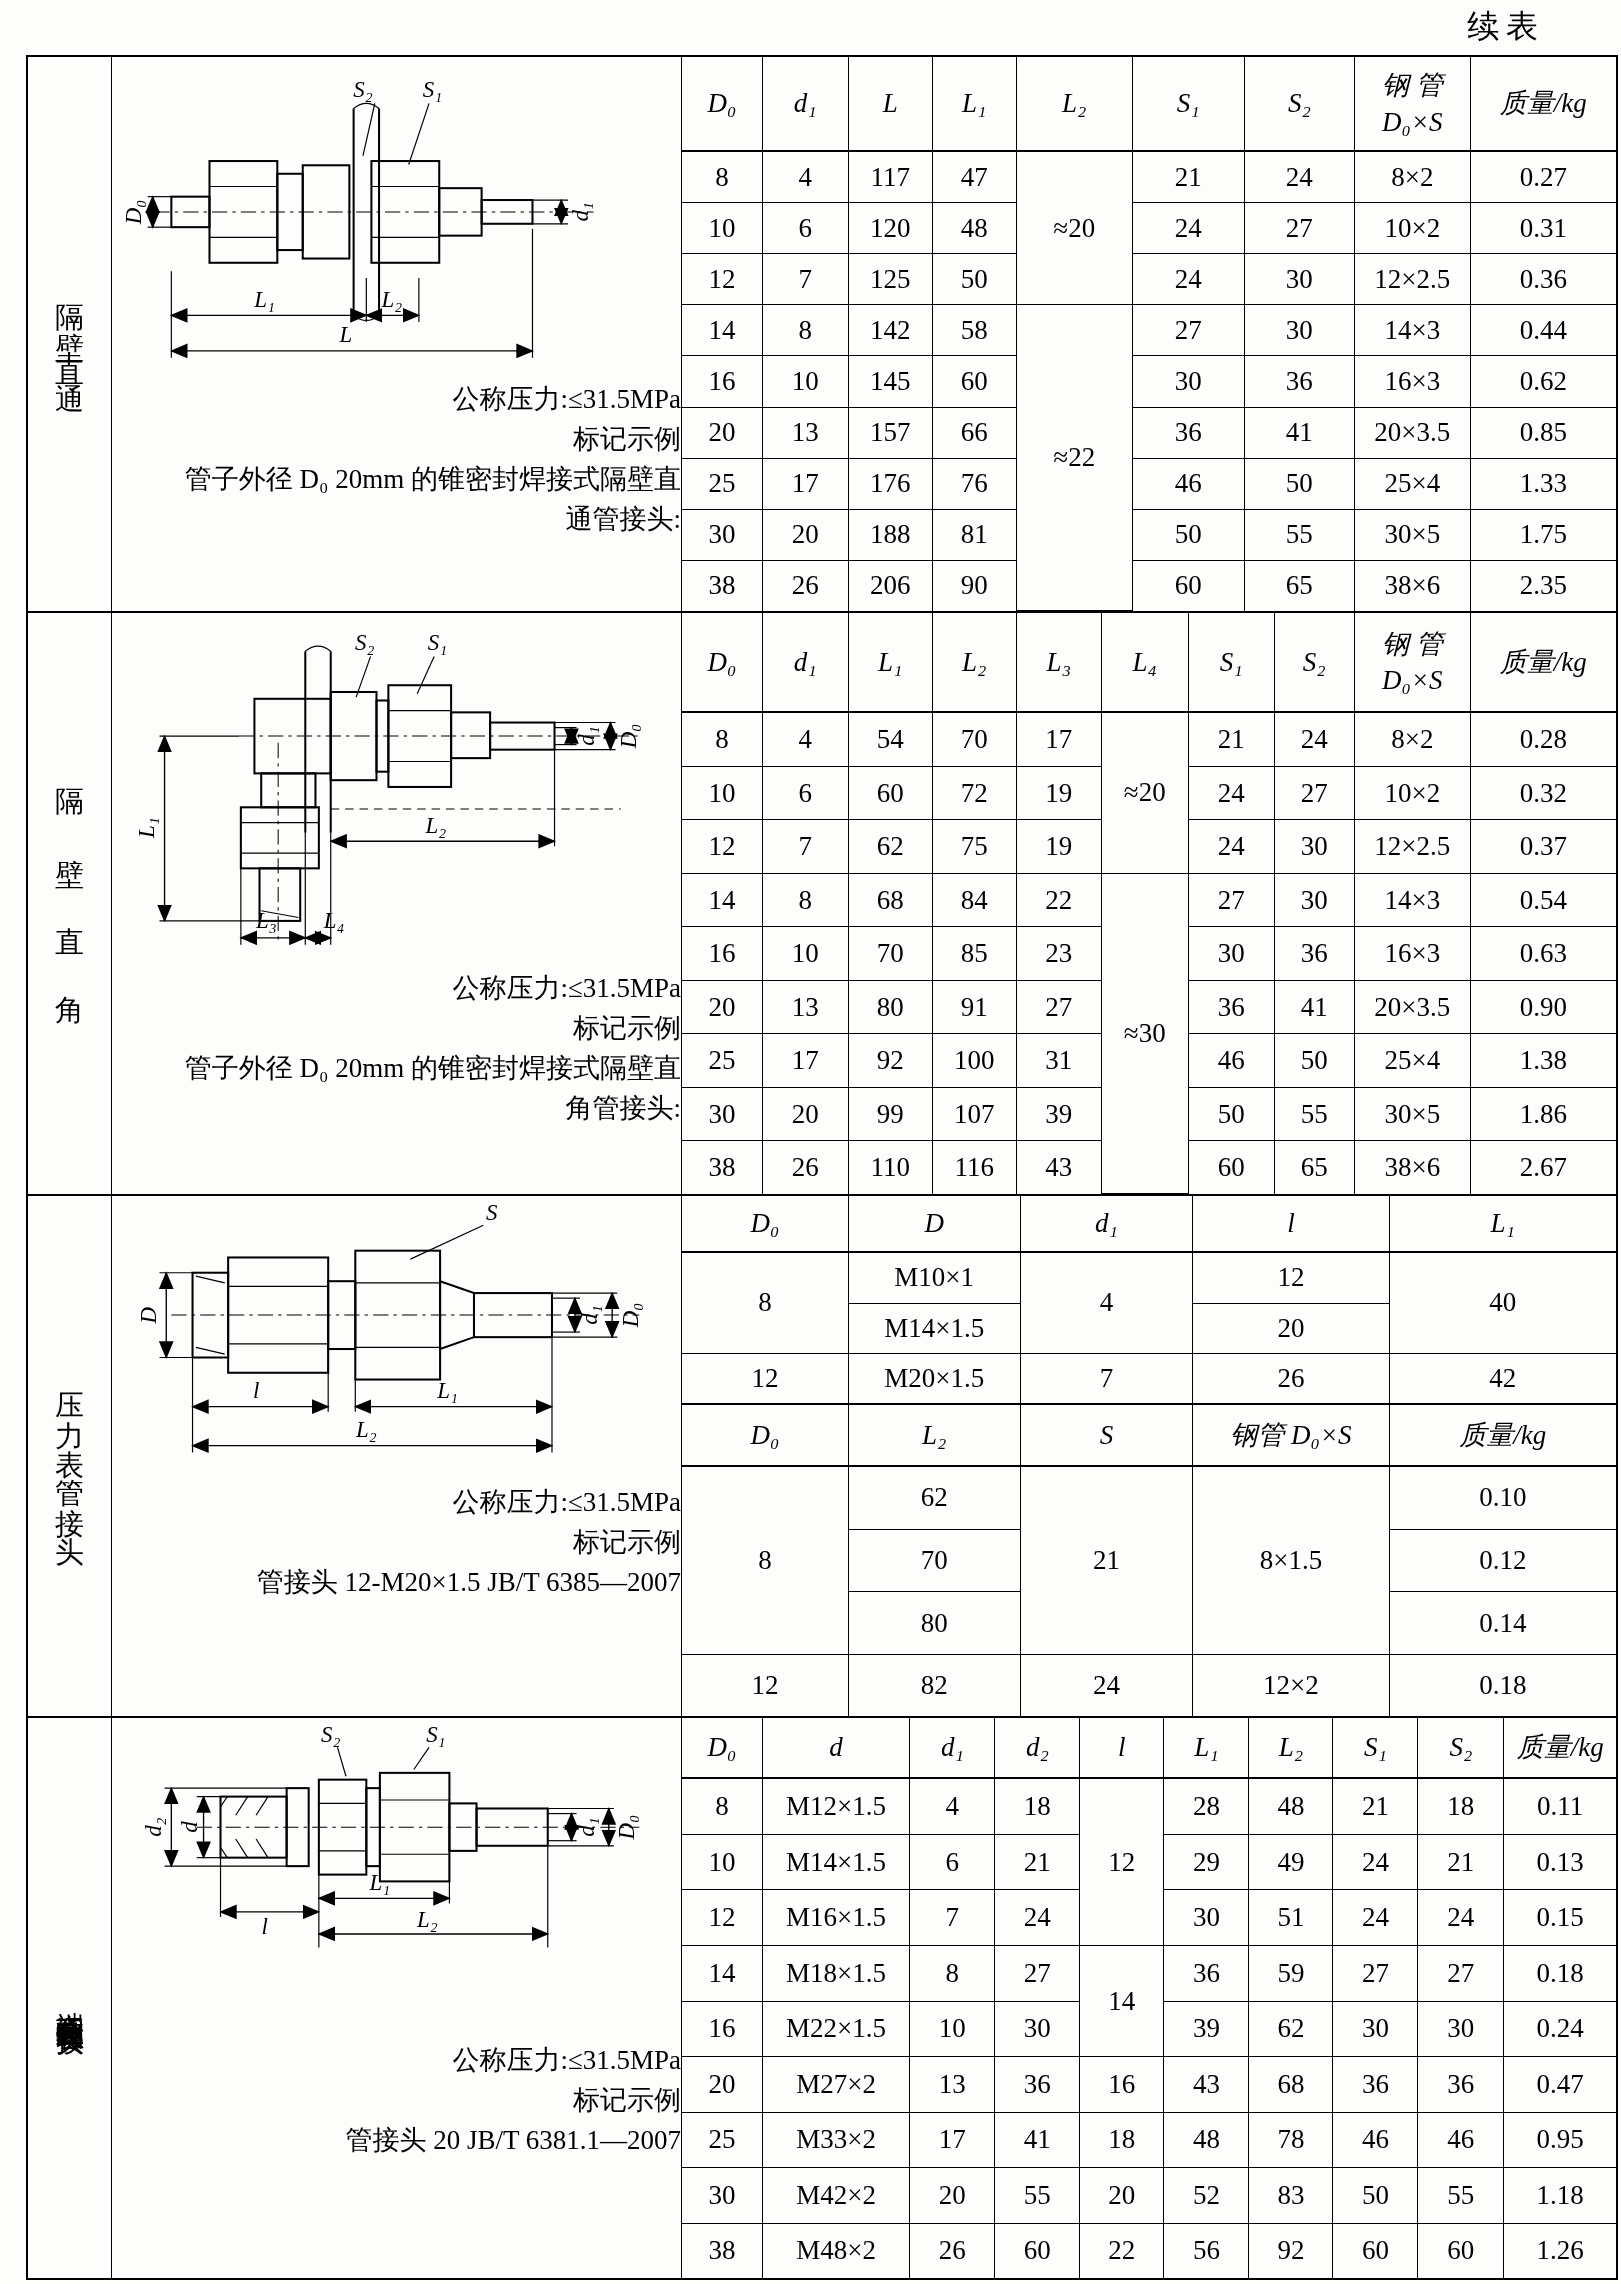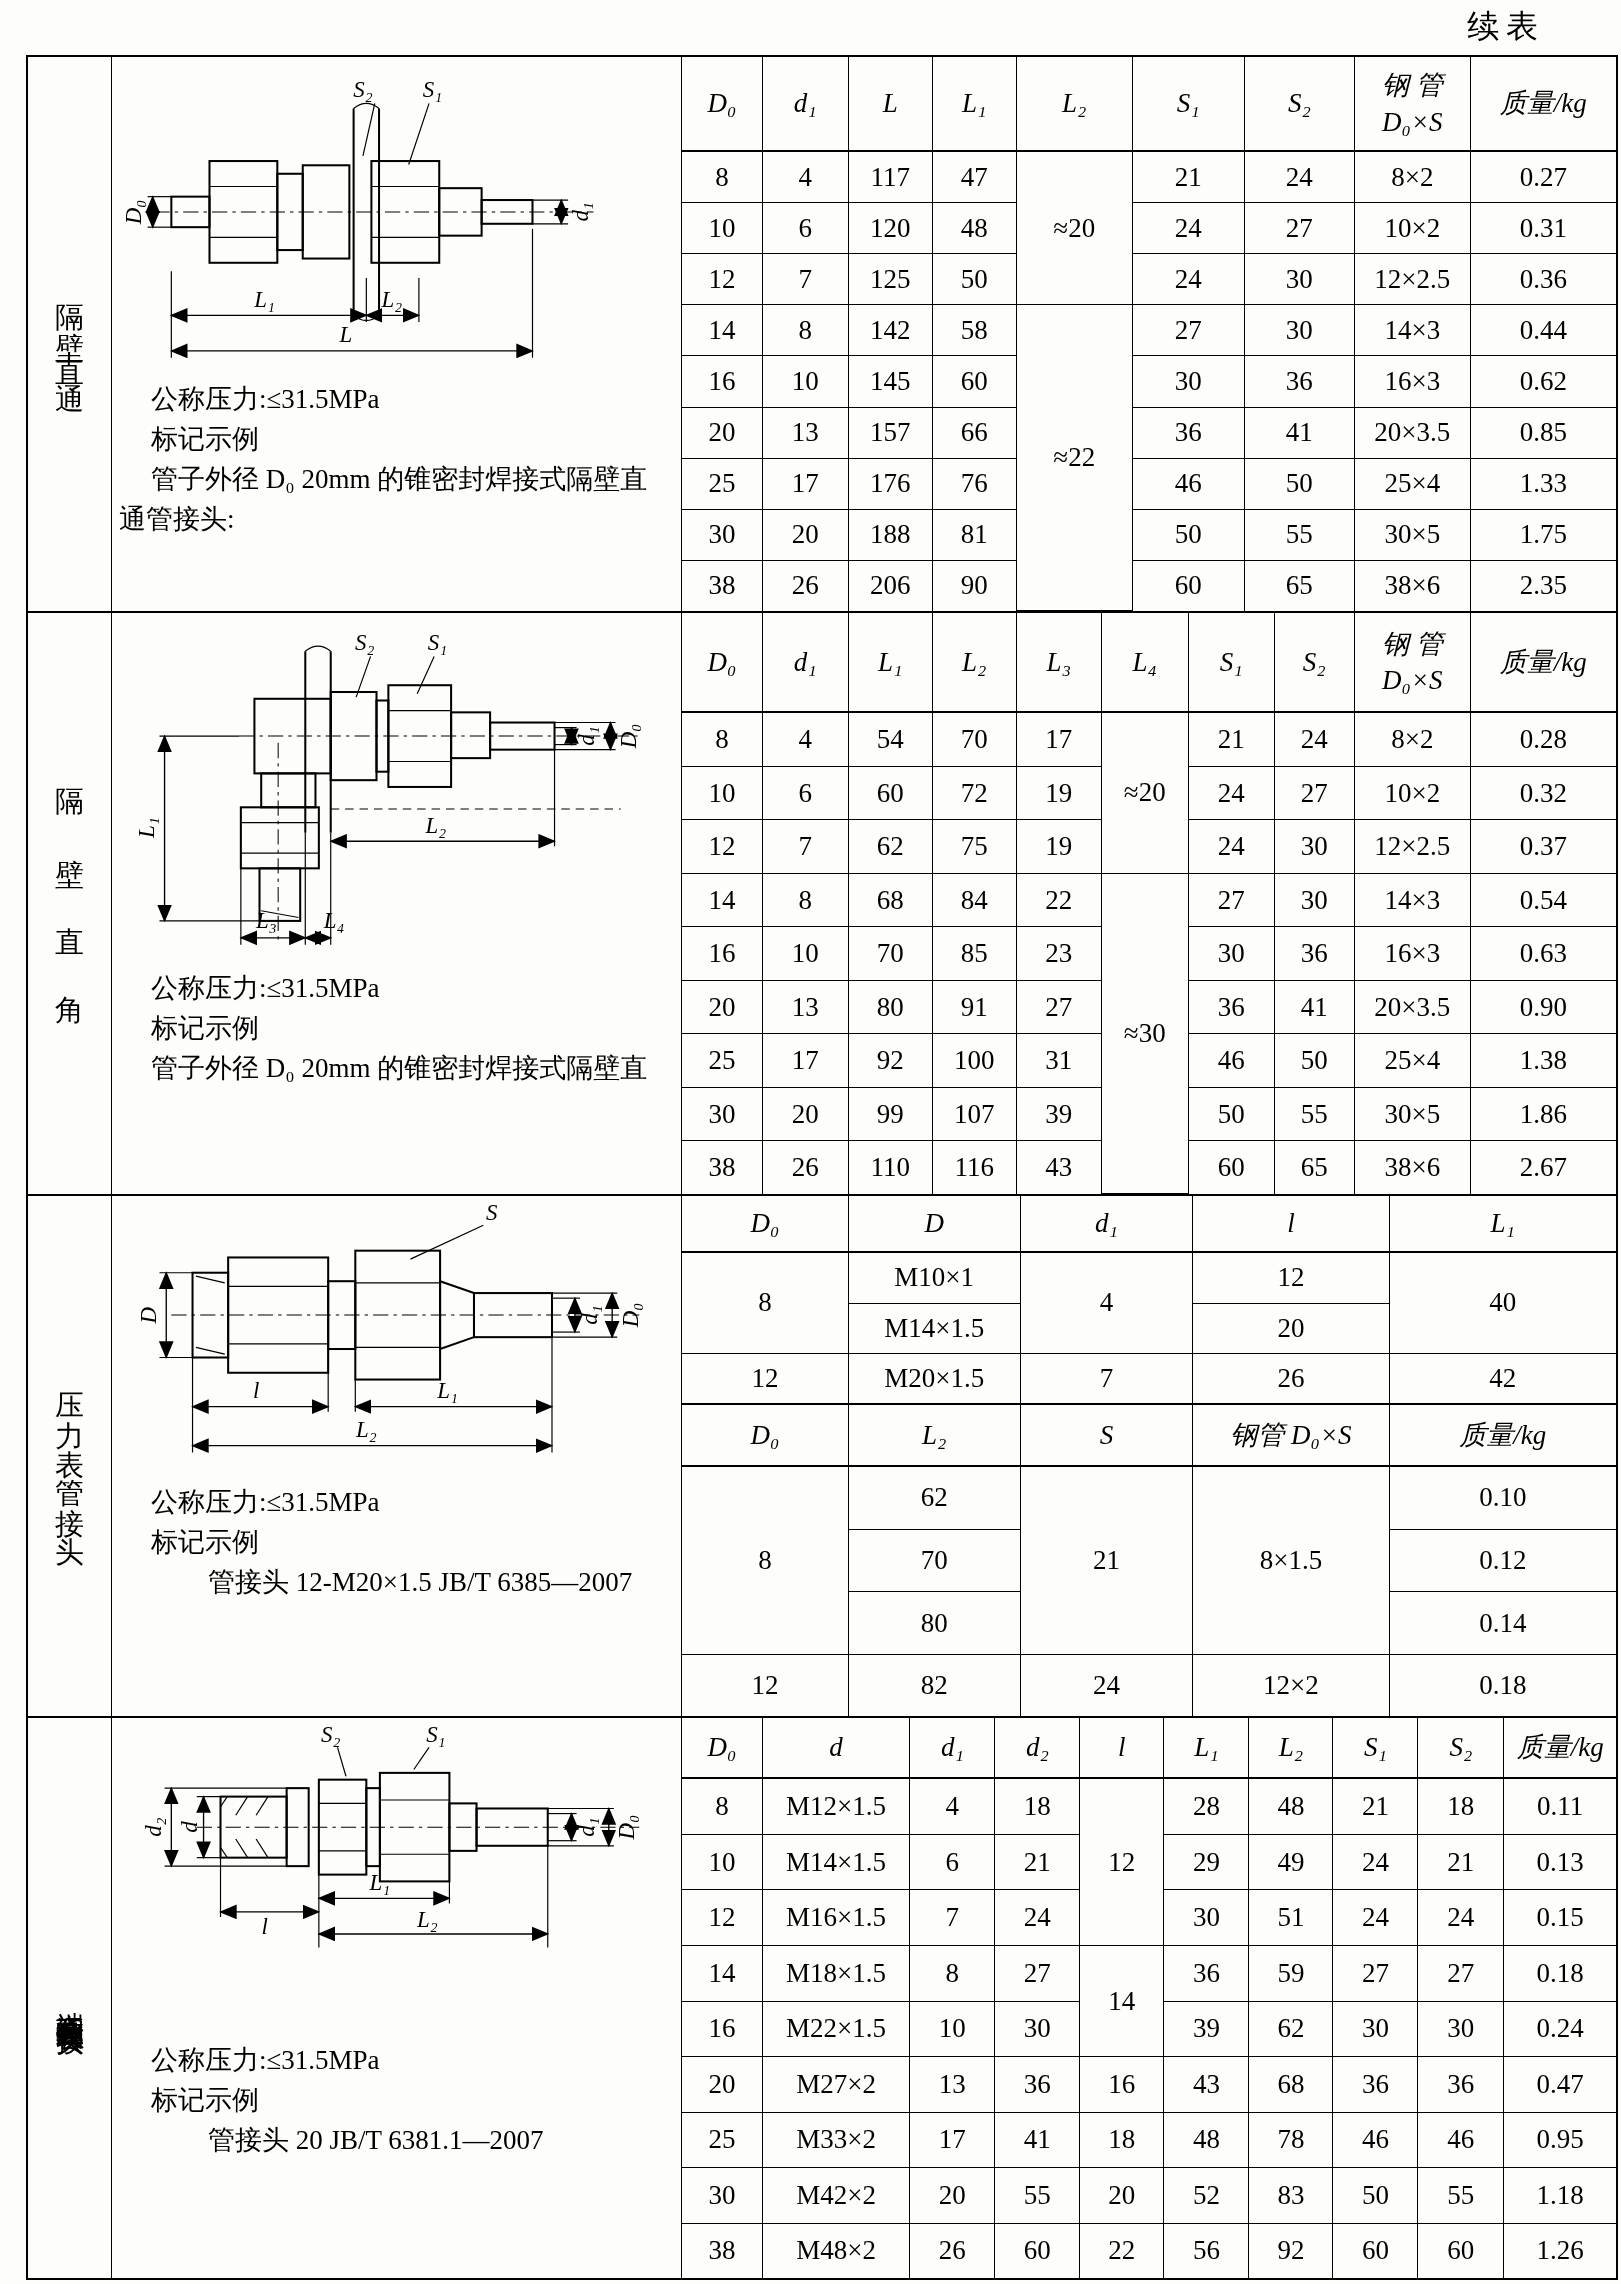--- a/index.html
+++ b/index.html
@@ -11,21 +11,21 @@
   .sec{display:flex;border-bottom:2.6px solid #000;box-sizing:border-box;}
   .sec:last-child{border-bottom:none;flex:1;}
   .side{width:84px;border-right:1.7px solid #000;box-sizing:border-box;
         display:flex;align-items:center;justify-content:center;}
   .vtext{writing-mode:vertical-rl;text-orientation:upright;font-size:29px;line-height:1;}
   .content{width:570px;border-right:1.7px solid #000;box-sizing:border-box;
            display:flex;flex-direction:column;overflow:hidden;}
   .tarea{flex:1;display:flex;flex-direction:column;}
   .twrap{width:100%;}
   .diagram{display:block;}
-  .desc{padding-top:1.7px;}
+  .desc{padding-top:1.7px;text-align:right;}
   .dline{font-size:27px;line-height:40px;white-space:nowrap;}
   .ind1{padding-left:39px;}
   .ind0{padding-left:6.9px;}
   .ind2{padding-left:96px;}
   
   table.grid{width:100%;height:100%;border-collapse:collapse;table-layout:fixed;}
   .grid th,.grid td{border-left:1.7px solid #000;border-bottom:1.7px solid #000;
         text-align:center;vertical-align:middle;padding:0;font-weight:normal;}
   .grid th{font-style:italic;font-size:27px;white-space:pre-line;height:var(--head-h);
            border-bottom:2.6px solid #000;line-height:1.35;}
@@ -287,20 +287,21 @@
           <line class="thin" x1="258" y1="256" x2="258" y2="388"></line>
           <line class="diml" x1="152" y1="380" x2="228" y2="380" marker-start="url(#arr)" marker-end="url(#arr)"></line>
           <line class="diml" x1="228" y1="380" x2="258" y2="380" marker-start="url(#arr)" marker-end="url(#arr)"></line>
           <text class="dlabel" x="182" y="368" text-anchor="middle">L₃</text>
           <text class="dlabel" x="262" y="368" text-anchor="middle">L₄</text>
         </svg>
         <div class="desc">
           <div class="dline ind1">公称压力:≤31.5MPa</div>
           <div class="dline ind1">标记示例</div>
           <div class="dline ind1">管子外径 D₀ 20mm 的锥密封焊接式隔壁直</div>
+          <div class="dline ind0">角管接头:</div>
         </div>
       </div>
       <div class="tarea" style="--head-h:98px;">
         <div class="twrap" style="height:100%;">
             <table class="grid">
               <colgroup>
                 <col style="width: 8.6%;">
                 <col style="width: 9.2%;">
                 <col style="width: 9%;">
                 <col style="width: 9%;">

